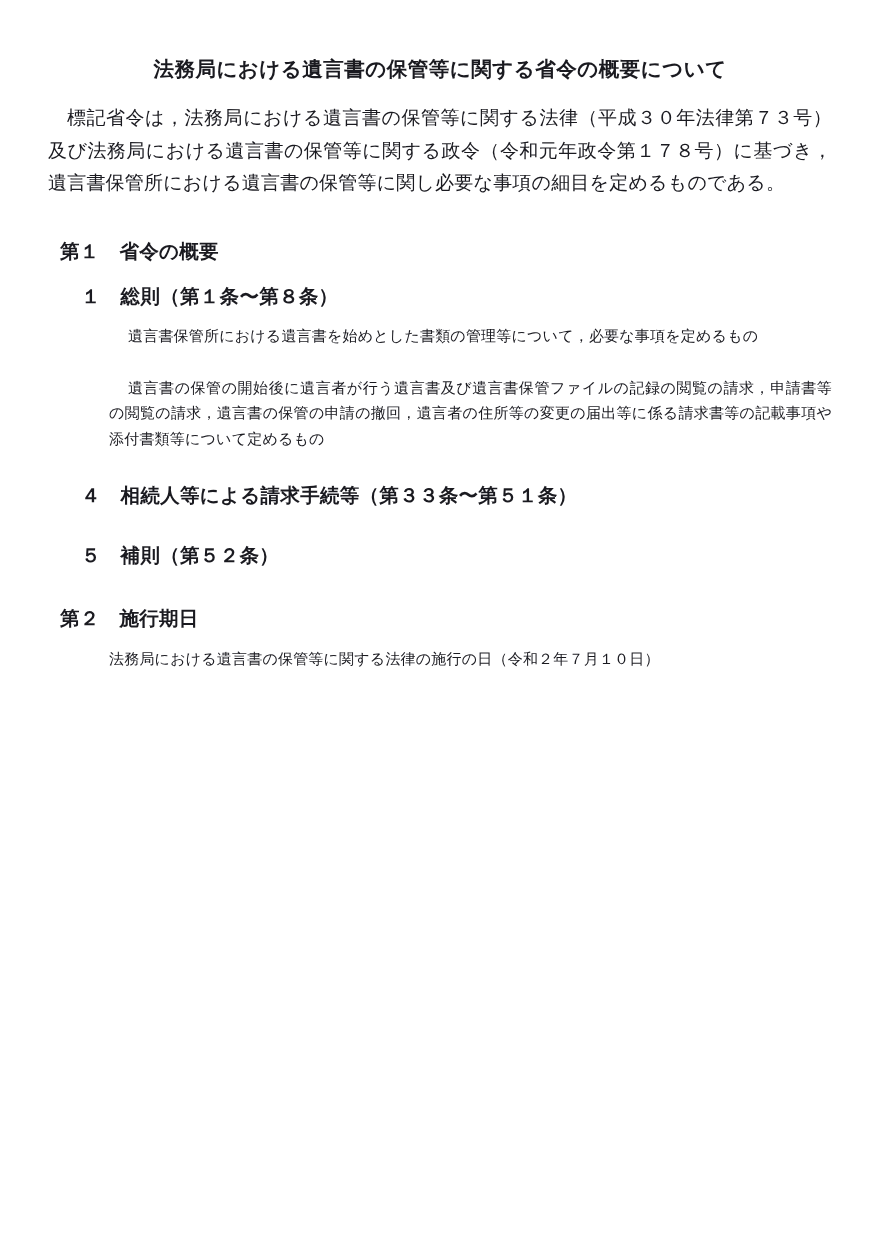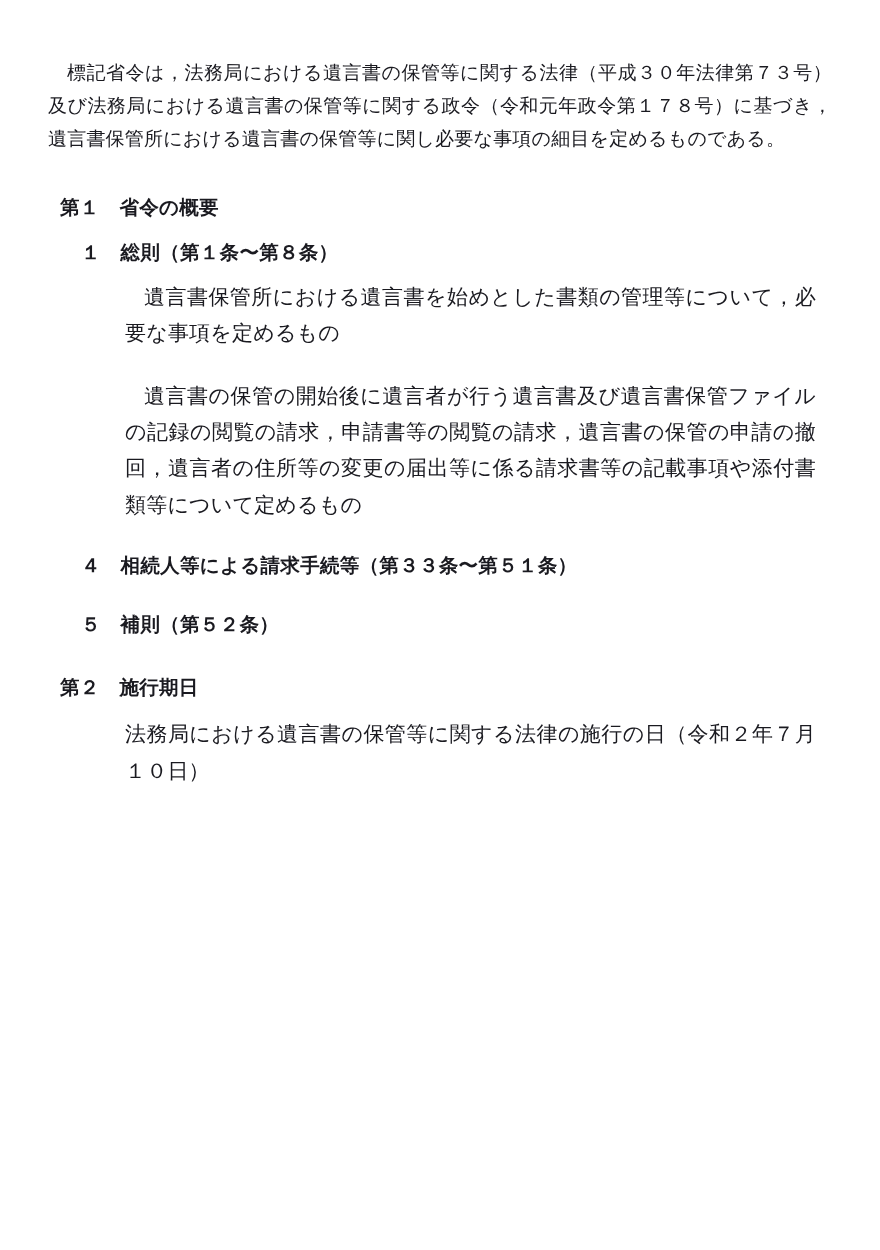--- a/index.html
+++ b/index.html
@@ -52,39 +52,40 @@
   .sec2 { margin-top: 30px; }
   .item-head {
     font-size: 19.5px;
     font-weight: bold;
     line-height: 1.7;
     letter-spacing: 0.3px;
     margin: 10px;
     padding-left: 23px;
   }
   .item-body {
-    font-size: 21px;
+    font-size: 15px;
     line-height: 1.73;
     letter-spacing: 0.2px;
-    margin: 16px;
+    margin: 0;
     padding-left: 61px;
     text-align: justify;
     text-justify: inter-ideograph;
     text-indent: 19px;
   }
   .item-body.noindent { text-indent: 0; }
   .gap-sm { margin-top: 6px; }
   .gap-md { margin-top: 26px; }
   .block { margin-top: 0; }
 </style>
 </head>
 <body>
 
 <div class="page">
 
+  <h1 class="doc-title">法務局における遺言書の保管等に関する省令の概要について</h1>
 
   <p class="para lead">標記省令は，法務局における遺言書の保管等に関する法律（平成３０年法律第７３号）及び法務局における遺言書の保管等に関する政令（令和元年政令第１７８号）に基づき，遺言書保管所における遺言書の保管等に関し必要な事項の細目を定めるものである。</p>
 
   <div class="sec1">
     <p class="section-head">第１　省令の概要</p>
 
     <div class="block">
       <p class="item-head">１　総則（第１条〜第８条）</p>
       <p class="item-body gap-sm">遺言書保管所における遺言書を始めとした書類の管理等について，必要な事項を定めるもの</p>
     </div>

